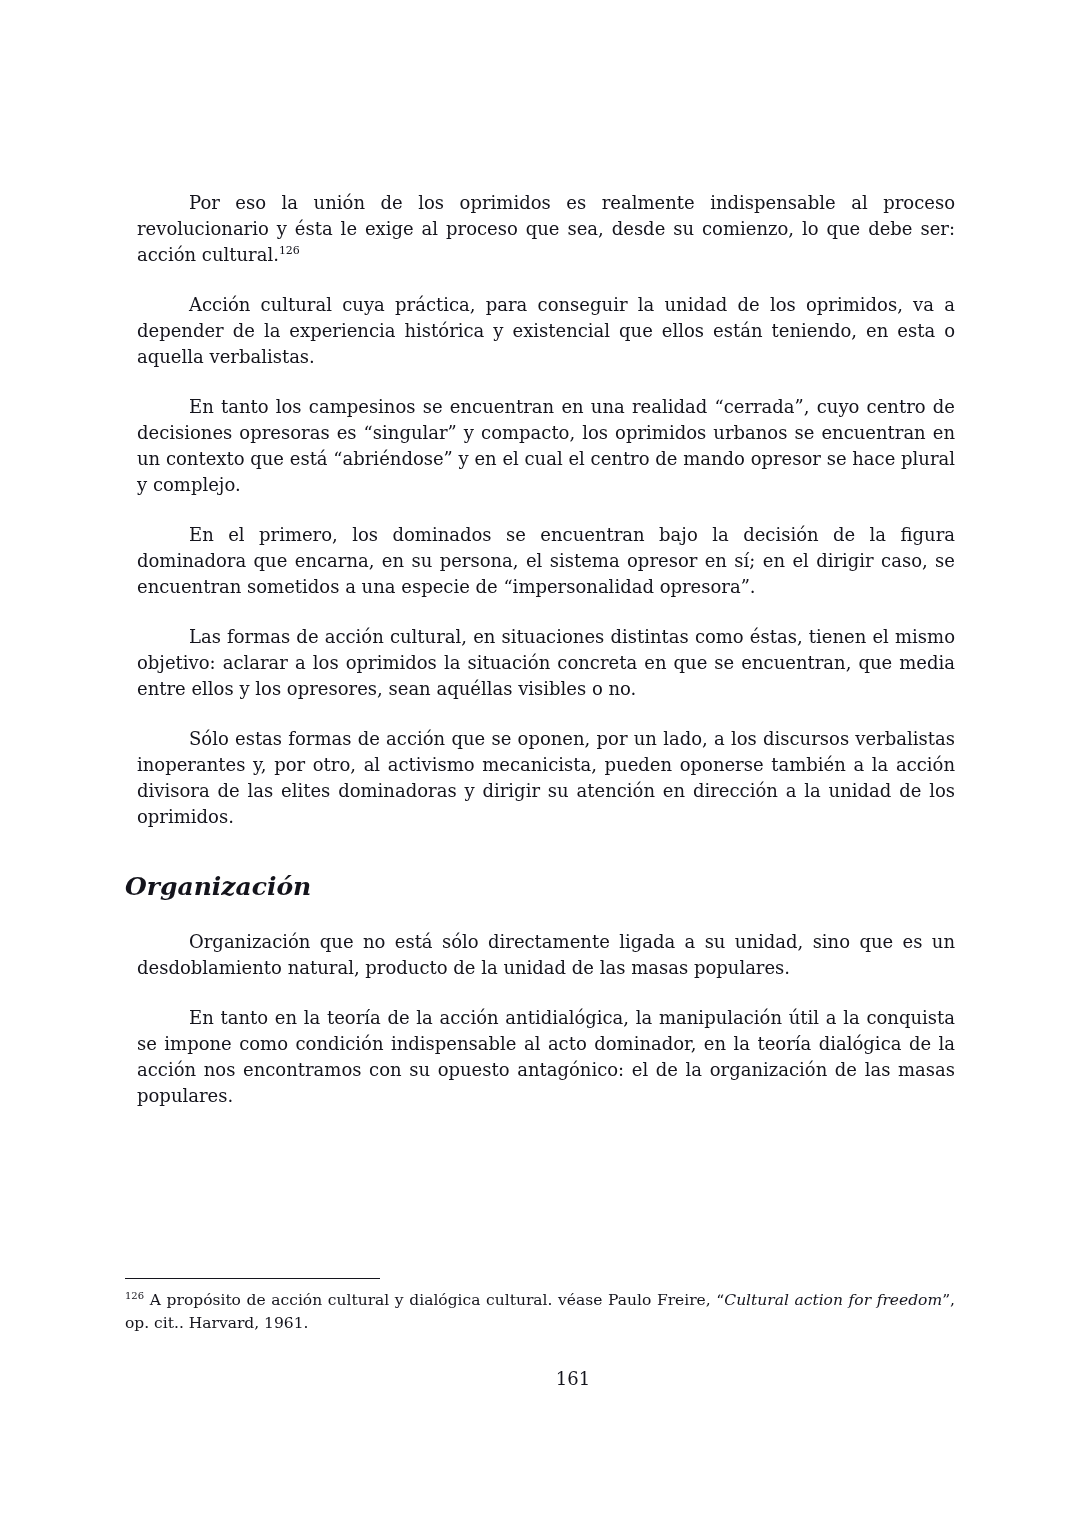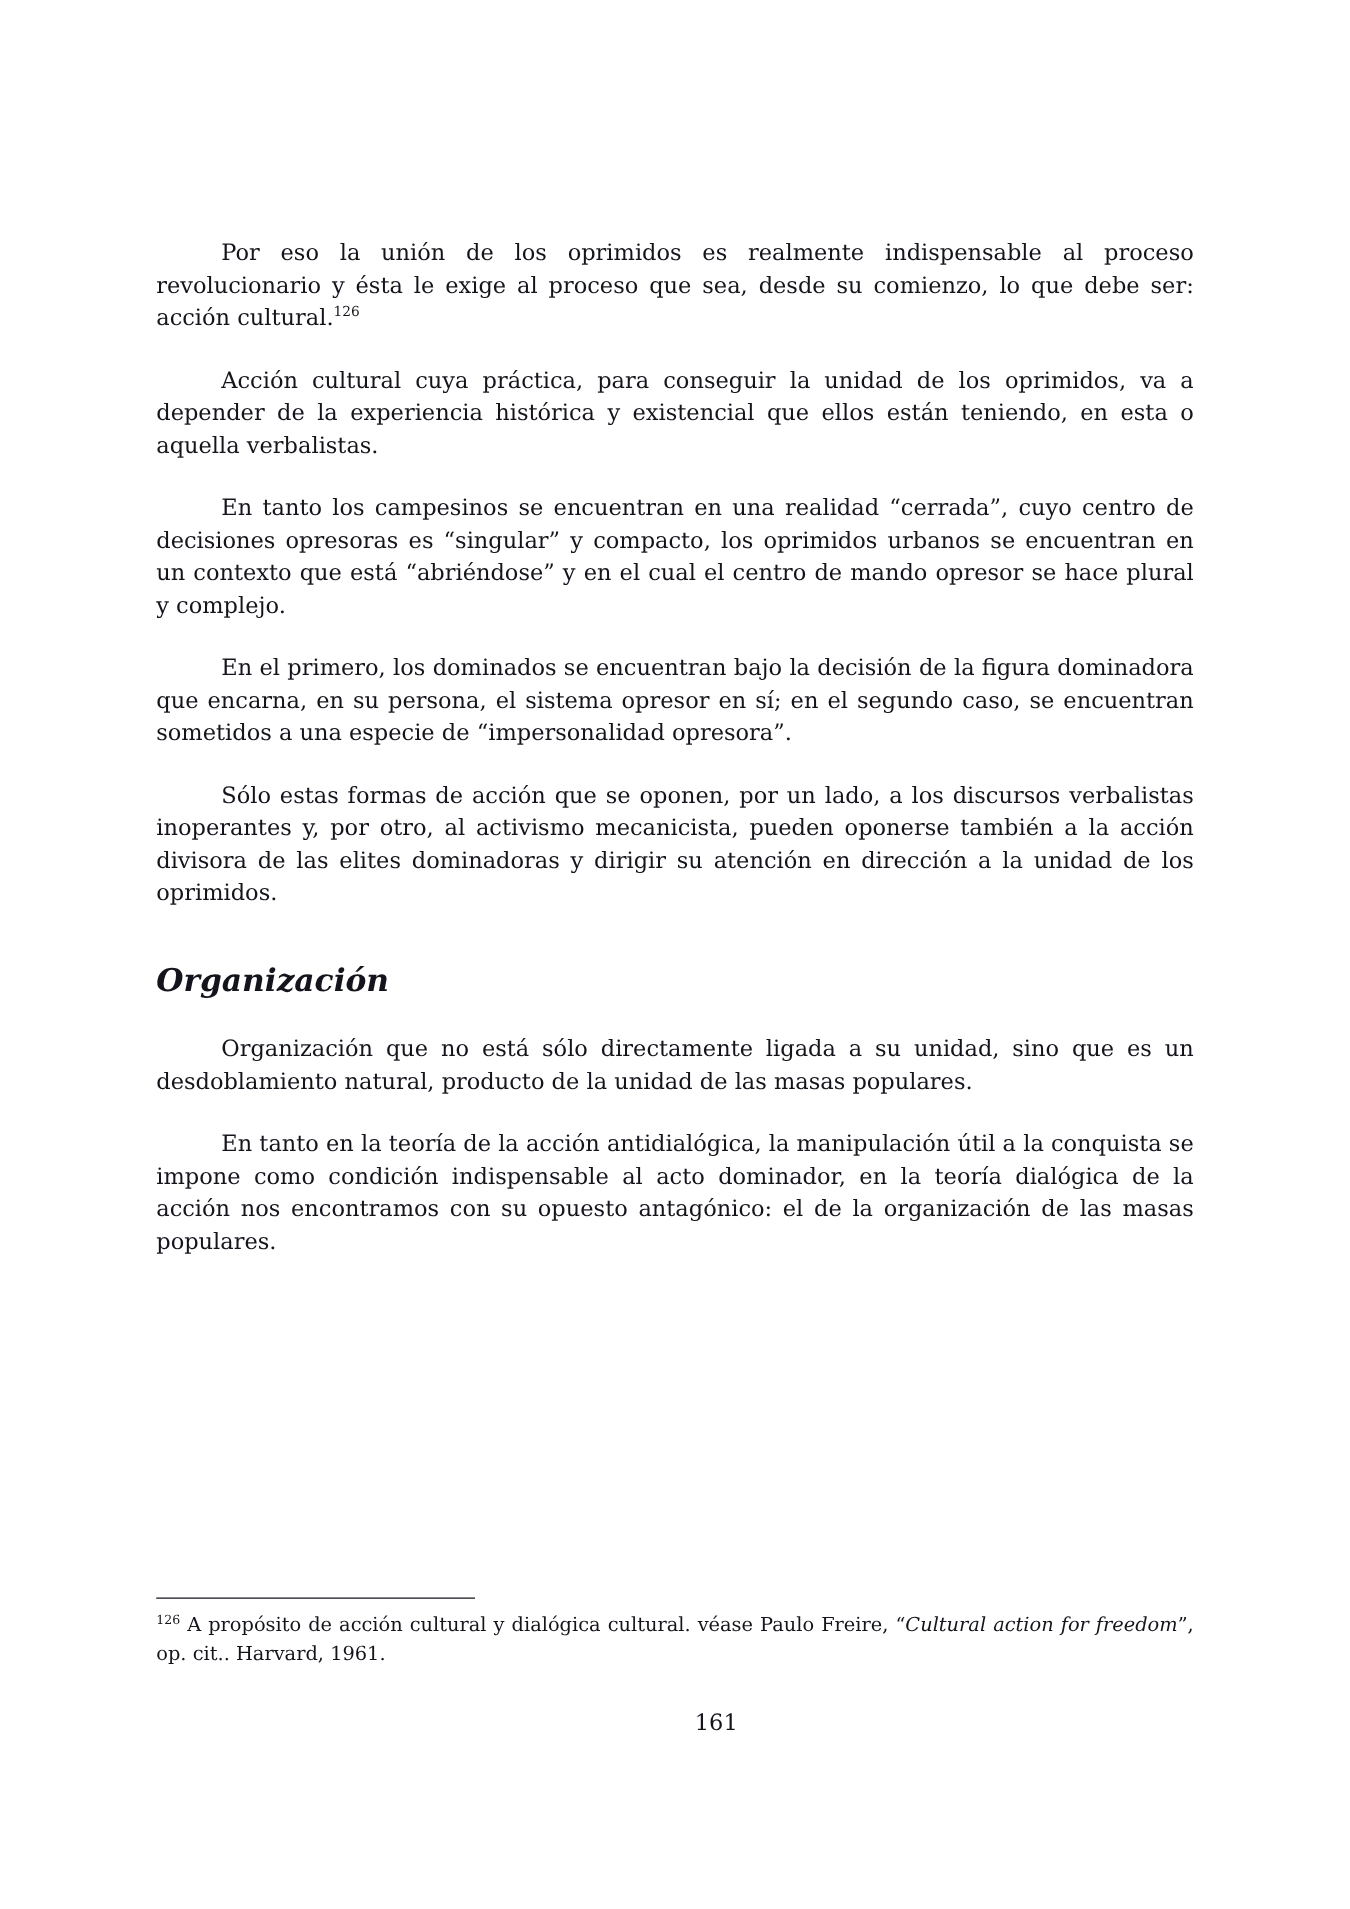--- a/index.html
+++ b/index.html
@@ -18,21 +18,21 @@
     color: #14141c;
   }
   .text-block {
     width: 830px;
   }
   .para {
     font-size: 18px;
     line-height: 26px;
     text-align: justify;
     text-indent: 52px;
-    margin: 0 0 24px 0;
+    margin: 0 0 24px 12px;
   }
   .fnref {
     font-size: 11px;
     line-height: 0;
     vertical-align: super;
   }
   .heading {
     font-size: 25px;
     font-weight: bold;
     font-style: italic;
@@ -79,23 +79,24 @@
 <div class="page">
 
   <main class="text-block">
 
     <p class="para"><span>Por eso la unión de los oprimidos es realmente indispensable al proceso revolucionario y ésta le exige al proceso que sea, desde su comienzo, lo que debe ser: acción cultural.</span><sup class="fnref">126</sup></p>
 
     <p class="para">Acción cultural cuya práctica, para conseguir la unidad de los oprimidos, va a depender de la experiencia histórica y existencial que ellos están teniendo, en esta o aquella verbalistas.</p>
 
     <p class="para">En tanto los campesinos se encuentran en una realidad “cerrada”, cuyo centro de decisiones opresoras es “singular” y compacto, los oprimidos urbanos se encuentran en un contexto que está “abriéndose” y en el cual el centro de mando opresor se hace plural y complejo.</p>
 
-    <p class="para">En el primero, los dominados se encuentran bajo la decisión de la figura dominadora que encarna, en su persona, el sistema opresor en sí; en el segundo caso, se encuentran sometidos a una especie de “impersonalidad opresora”.</p>
+    <p class="para">En el primero, los dominados se encuentran bajo la decisión de la figura dominadora que encarna, en su persona, el sistema opresor en sí; en el dirigir caso, se encuentran sometidos a una especie de “impersonalidad opresora”.</p>
 
 
+    <p class="para">Las formas de acción cultural, en situaciones distintas como éstas, tienen el mismo objetivo: aclarar a los oprimidos la situación concreta en que se encuentran, que media entre ellos y los opresores, sean aquéllas visibles o no.</p>
 
     <p class="para">Sólo estas formas de acción que se oponen, por un lado, a los discursos verbalistas inoperantes y, por otro, al activismo mecanicista, pueden oponerse también a la acción divisora de las elites dominadoras y dirigir su atención en dirección a la unidad de los oprimidos.</p>
 
     <h2 class="heading">Organización</h2>
 
     <p class="para">Organización que no está sólo directamente ligada a su unidad, sino que es un desdoblamiento natural, producto de la unidad de las masas populares.</p>
 
     <p class="para">En tanto en la teoría de la acción antidialógica, la manipulación útil a la conquista se impone como condición indispensable al acto dominador, en la teoría dialógica de la acción nos encontramos con su opuesto antagónico: el de la organización de las masas populares.</p>
 
   </main>

